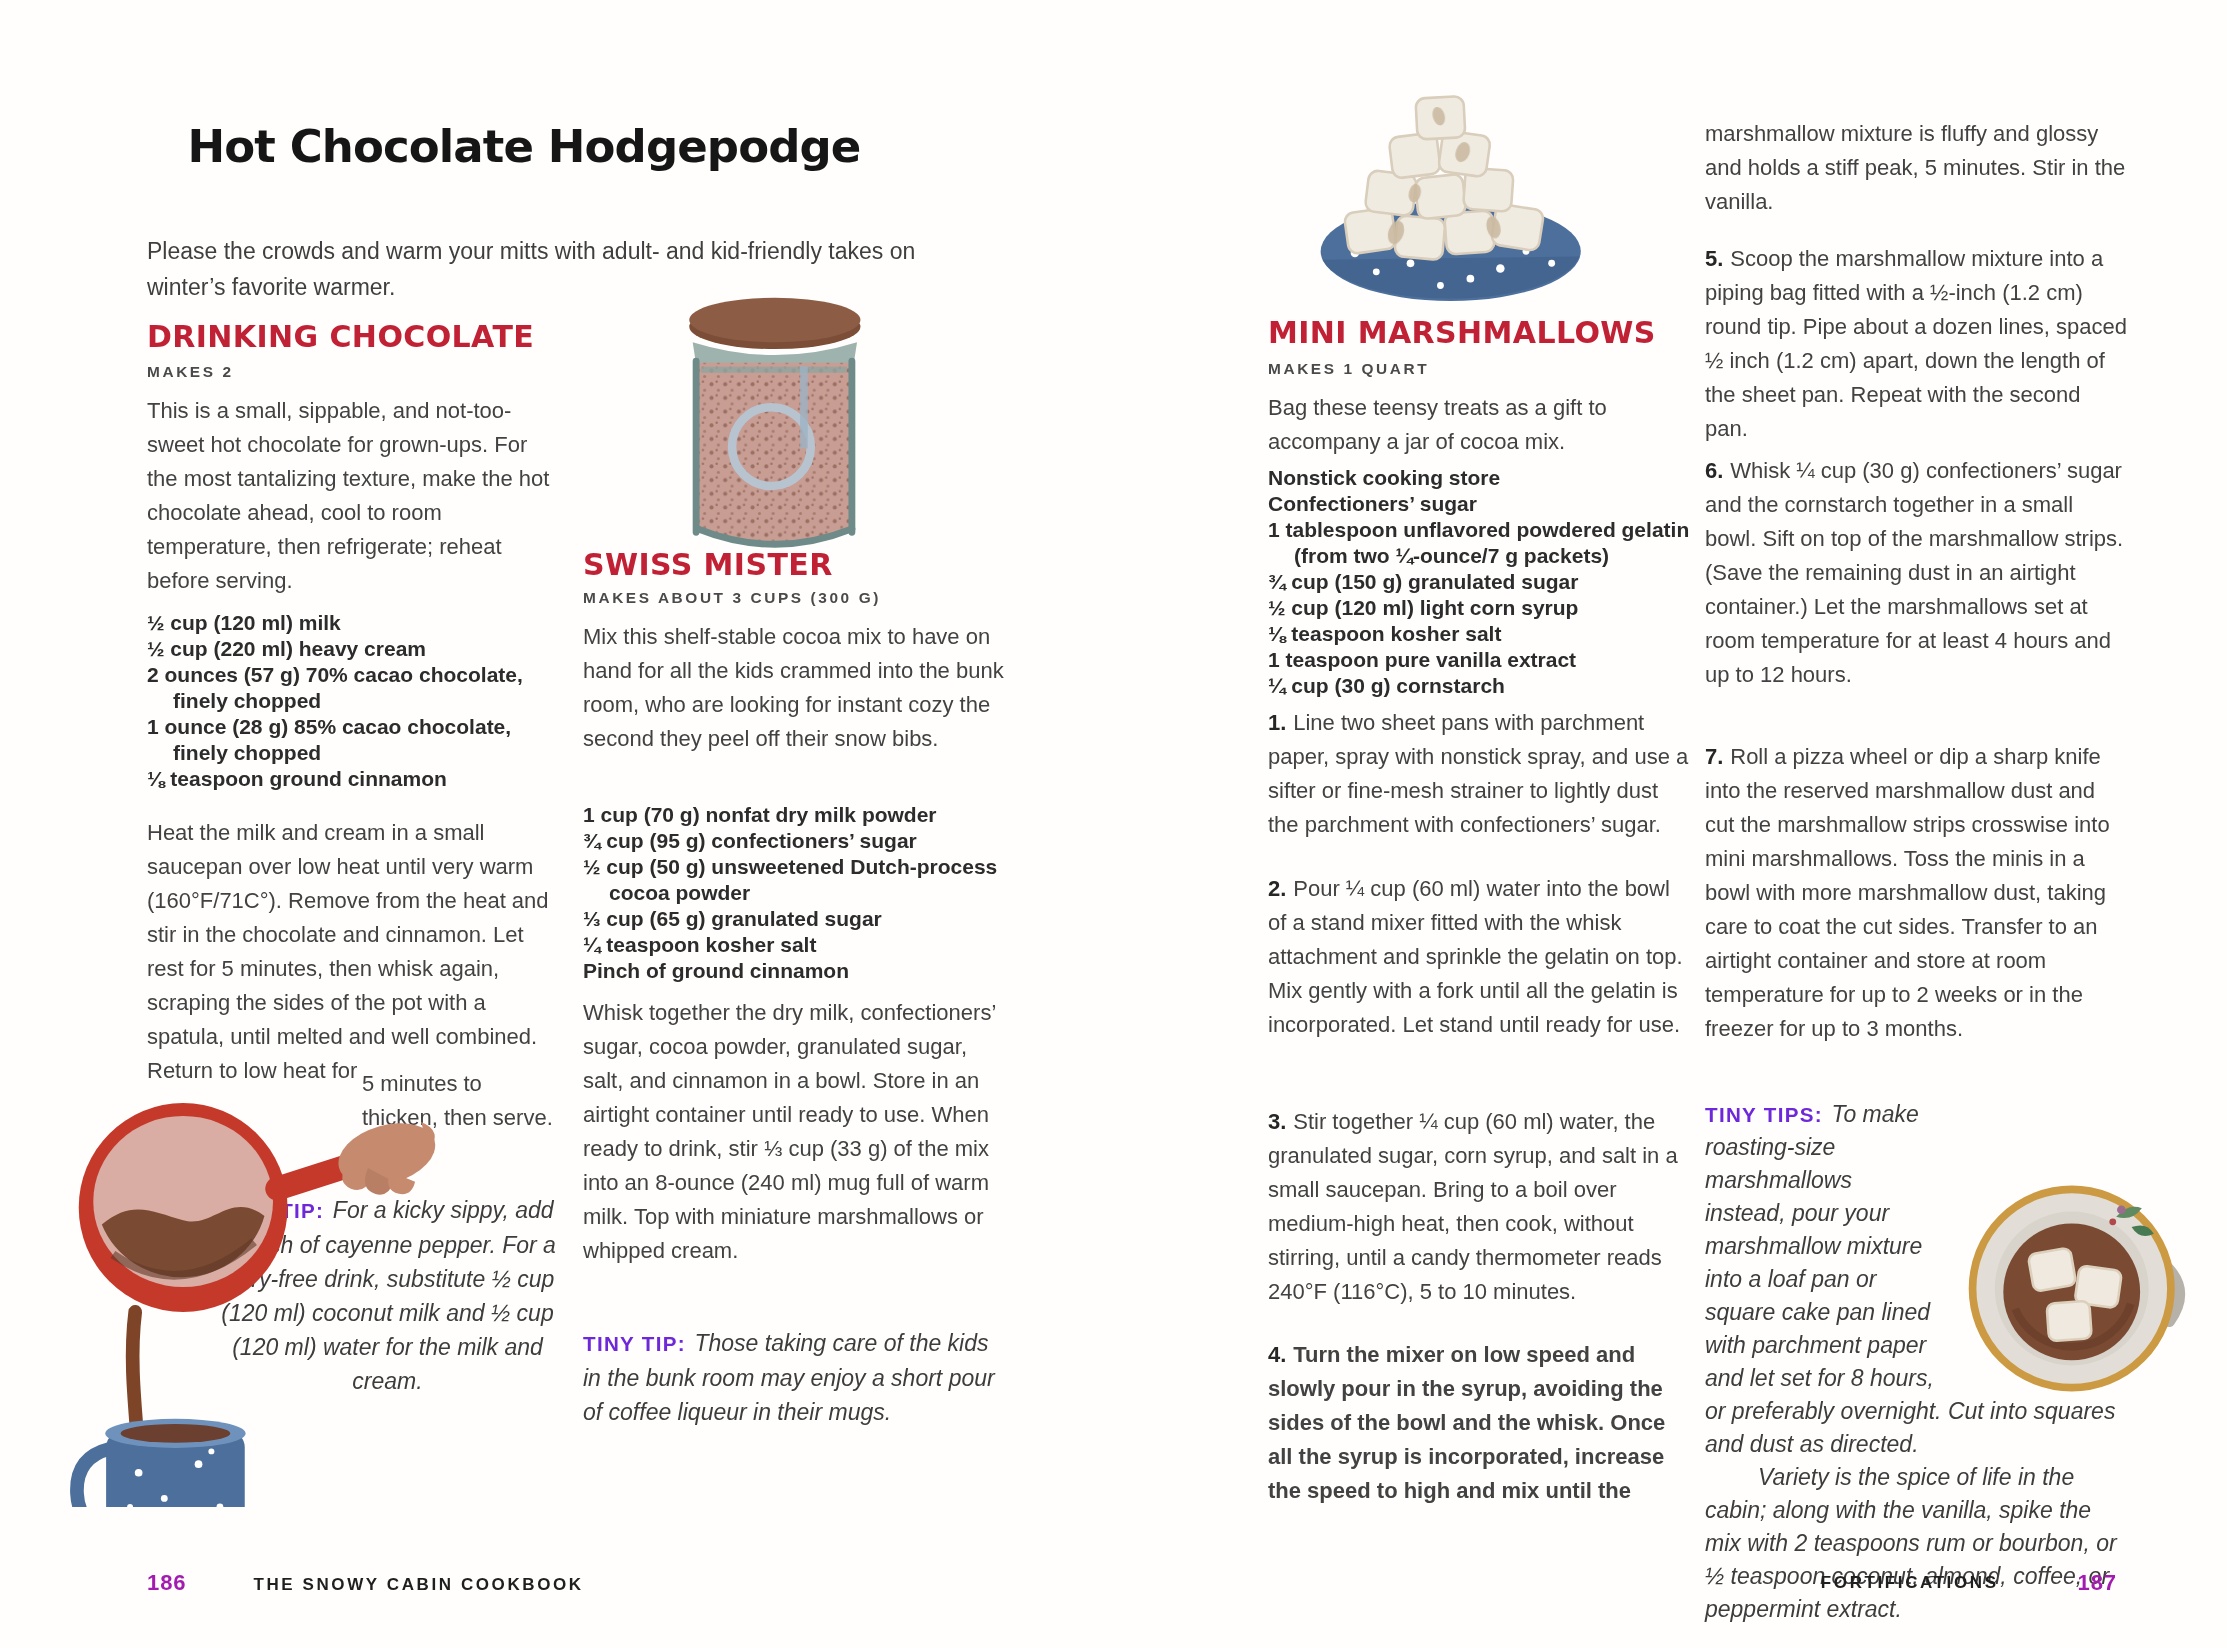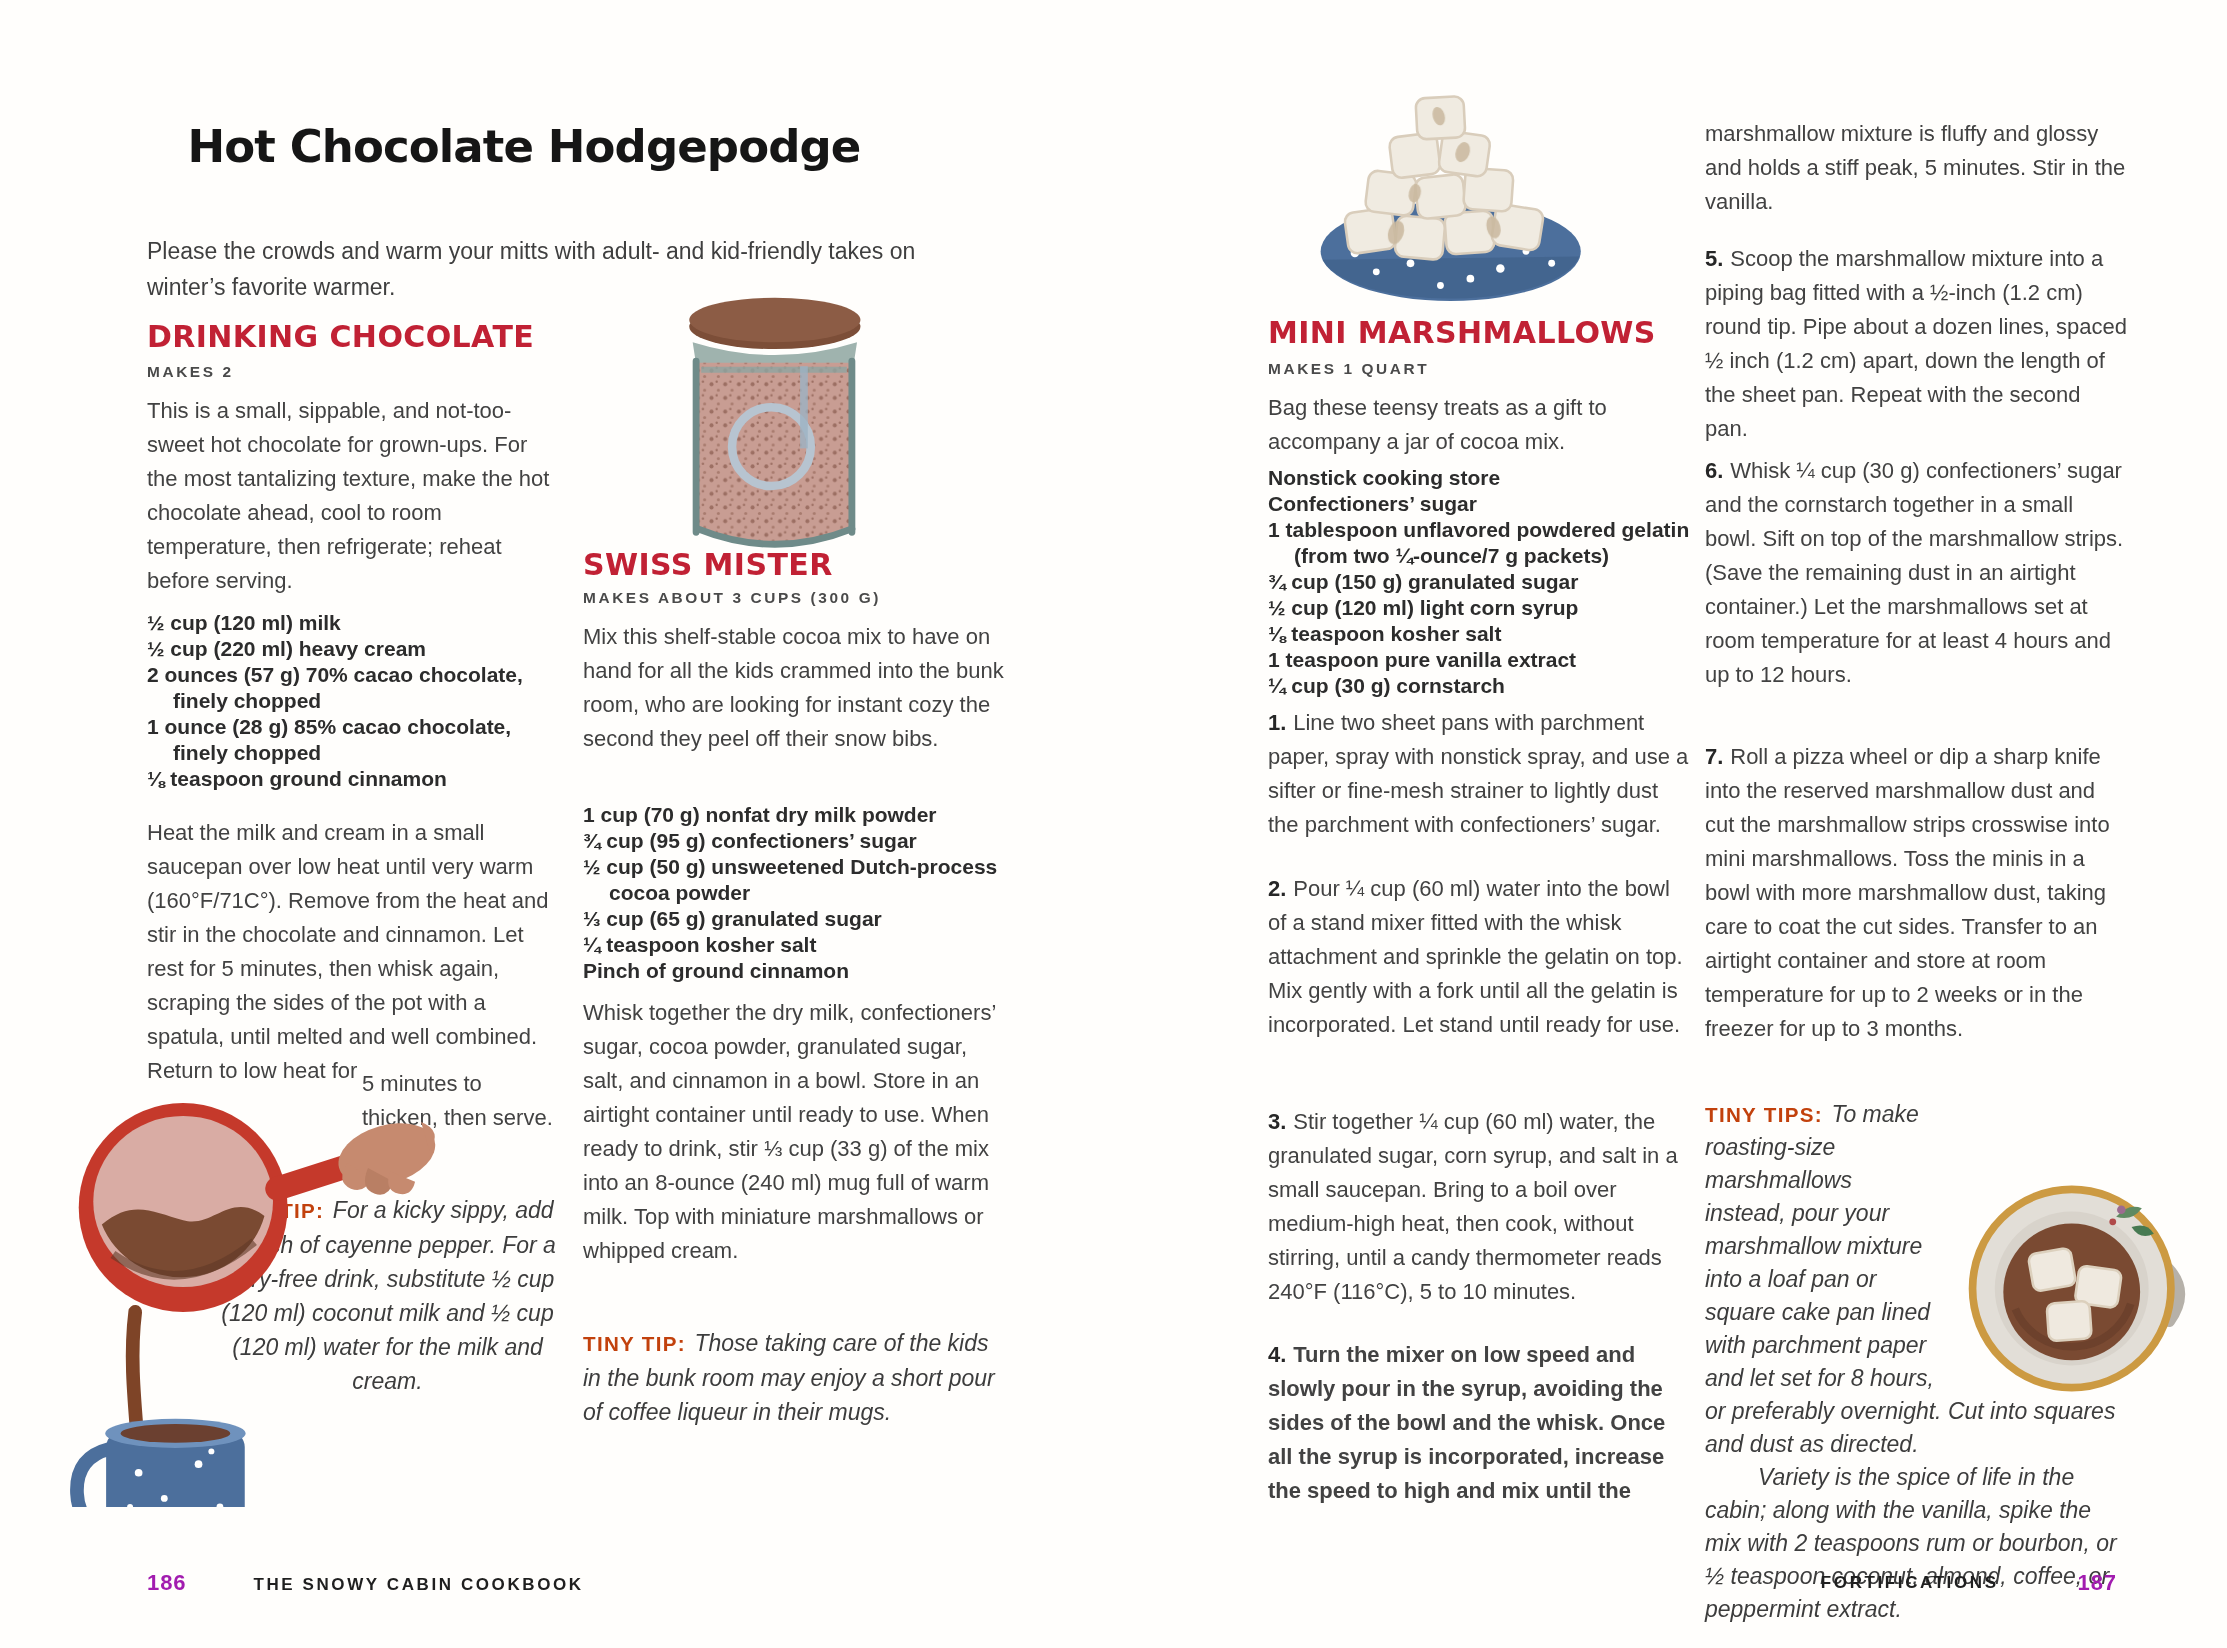--- a/index.html
+++ b/index.html
@@ -15,21 +15,21 @@
   }
   .intro{font-size:23px;line-height:36px;color:#3f3f3f;}
   .h-red{font-size:30px;font-weight:bold;color:#c12134;letter-spacing:0.4px;font-family:"DejaVu Sans",sans-serif;}
   .makes{font-size:15.4px;font-weight:bold;color:#4a4a4a;letter-spacing:2.6px;}
   .body-t{font-size:22px;line-height:34px;color:#424242;}
   .ing{font-size:21px;line-height:26px;font-weight:bold;color:#2c2c2c;}
   .ing .indent{padding-left:26px;}
   .ing div{white-space:nowrap;}
   .step{font-size:22px;line-height:34px;color:#424242;}
   .stepnum{color:#262626;margin-right:6.9px;}
-  .tip-label{font-style:normal;font-weight:bold;color:#c2410c;font-size:20.6px;letter-spacing:1.3px;margin-right:8.6px;}
+  .tip-label{font-style:normal;font-weight:bold;color:#6d28d9;font-size:20.6px;letter-spacing:1.3px;margin-right:8.6px;}
   .tip-text{font-style:italic;}
   .tip{font-size:23px;line-height:34px;color:#3d3d3d;font-style:italic;}
   .tips-block{font-size:23px;line-height:33px;color:#3d3d3d;font-style:italic;}
   .tips-block p{margin:0;}
   .tips-block .p2{text-indent:53px;}
   .mug-spacer{float:right;width:182px;height:223px;margin:62px 0 10.3px 17px;}
   .footer-text{font-size:17px;font-weight:bold;color:#1f1f1f;letter-spacing:2.6px;}
   .footer-num{font-size:22px;font-weight:bold;color:#a21caf;letter-spacing:0.9px;}
   .center{text-align:center;}
 </style>

